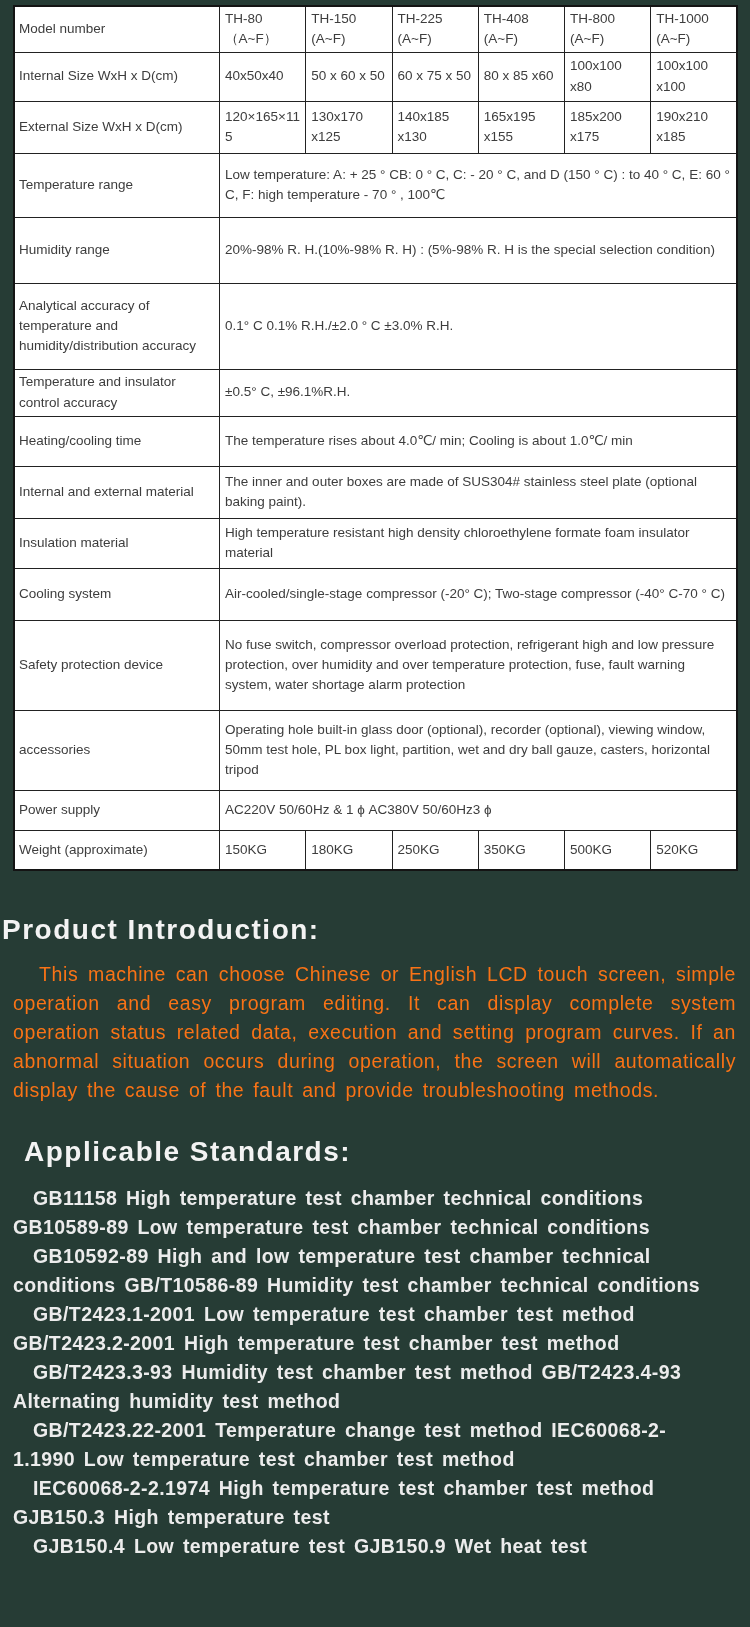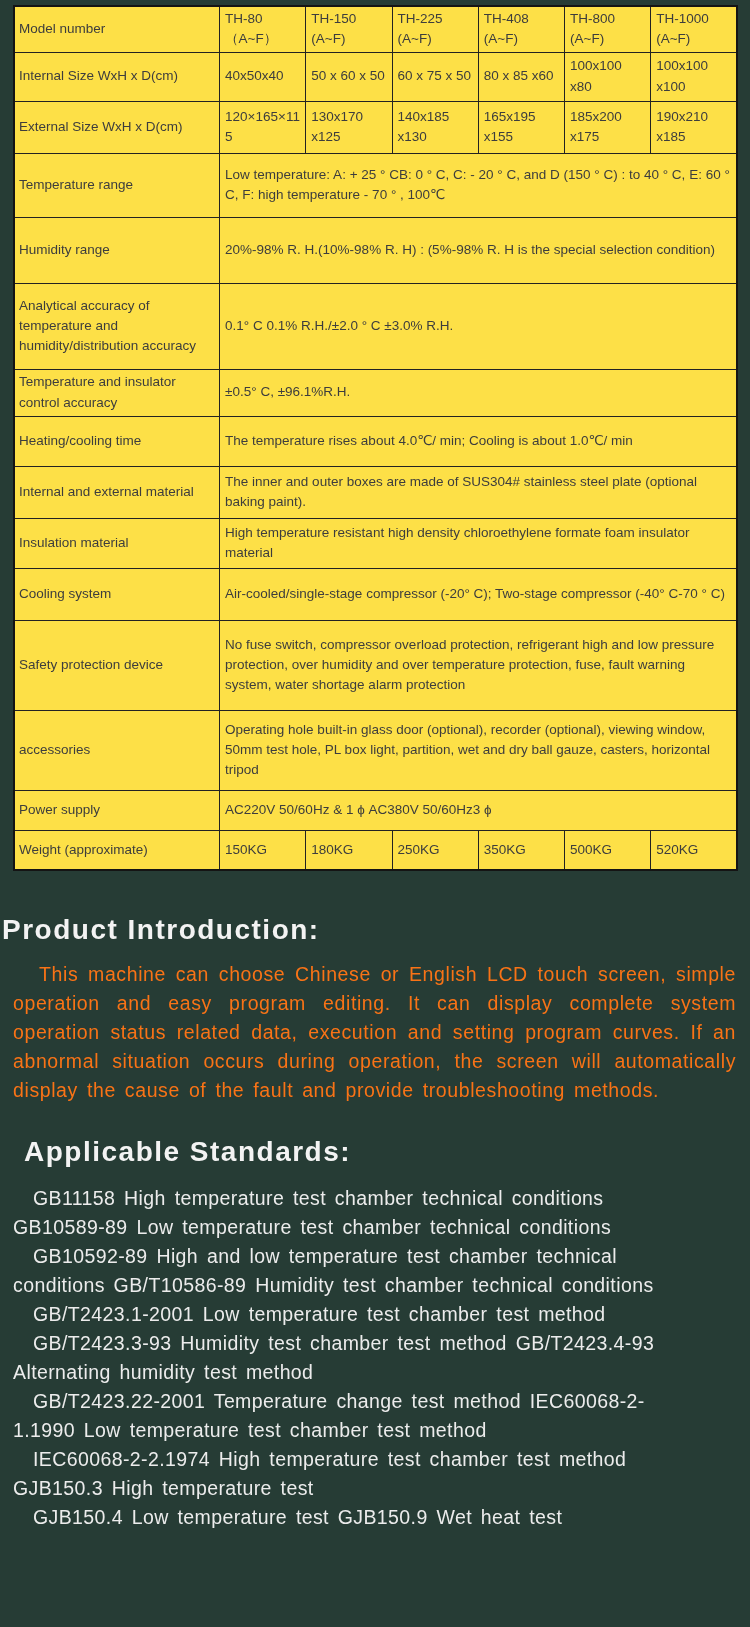--- a/index.html
+++ b/index.html
@@ -12,21 +12,21 @@
   }
   .page { width: 750px; height: 1627px; position: relative; }
 
   
   table.spec {
     position: absolute;
     left: 13px;
     top: 5px;
     width: 725px;
     border-collapse: collapse;
-    background: #fde047;
+    background: #ffffff;
     border: 2px solid #141414;
     table-layout: fixed;
     color: #3d3d3d;
     font-size: 13.5px;
     line-height: 1.5;
   }
   table.spec td {
     border: 1px solid #222222;
     vertical-align: middle;
     padding: 2px 5px;
@@ -66,21 +66,21 @@
     color: #f97316;
   }
   .standards-lines {
     margin: 16px 6px 0 13px;
     font-size: 19.5px;
     line-height: 29px;
     letter-spacing: 0.4px;
     word-spacing: 3px;
     color: #ececec;
   }
-  .std-line { white-space: nowrap; }
+  .std-line { white-space: nowrap; font-weight: bold; }
   .std-line.indent { padding-left: 20px; }
 </style>
 </head>
 <body>
 
 <div class="page">
 
   <table class="spec">
     <colgroup>
       <col class="c-label">
@@ -182,20 +182,21 @@
     <p class="intro-text">This machine can choose Chinese or English LCD touch screen, simple operation and easy program editing. It can display complete system operation status related data, execution and setting program curves. If an abnormal situation occurs during operation, the screen will automatically display the cause of the fault and provide troubleshooting methods.</p>
 
     <h2 class="section-heading standards-heading">Applicable Standards:</h2>
 
     <div class="standards-lines">
       <div class="std-line indent">GB11158 High temperature test chamber technical conditions</div>
       <div class="std-line">GB10589-89 Low temperature test chamber technical conditions</div>
       <div class="std-line indent">GB10592-89 High and low temperature test chamber technical</div>
       <div class="std-line">conditions GB/T10586-89 Humidity test chamber technical conditions</div>
       <div class="std-line indent">GB/T2423.1-2001 Low temperature test chamber test method</div>
+      <div class="std-line">GB/T2423.2-2001 High temperature test chamber test method</div>
       <div class="std-line indent">GB/T2423.3-93 Humidity test chamber test method GB/T2423.4-93</div>
       <div class="std-line">Alternating humidity test method</div>
       <div class="std-line indent">GB/T2423.22-2001 Temperature change test method IEC60068-2-</div>
       <div class="std-line">1.1990 Low temperature test chamber test method</div>
       <div class="std-line indent">IEC60068-2-2.1974 High temperature test chamber test method</div>
       <div class="std-line">GJB150.3 High temperature test</div>
       <div class="std-line indent">GJB150.4 Low temperature test GJB150.9 Wet heat test</div>
     </div>
 
   </div>

